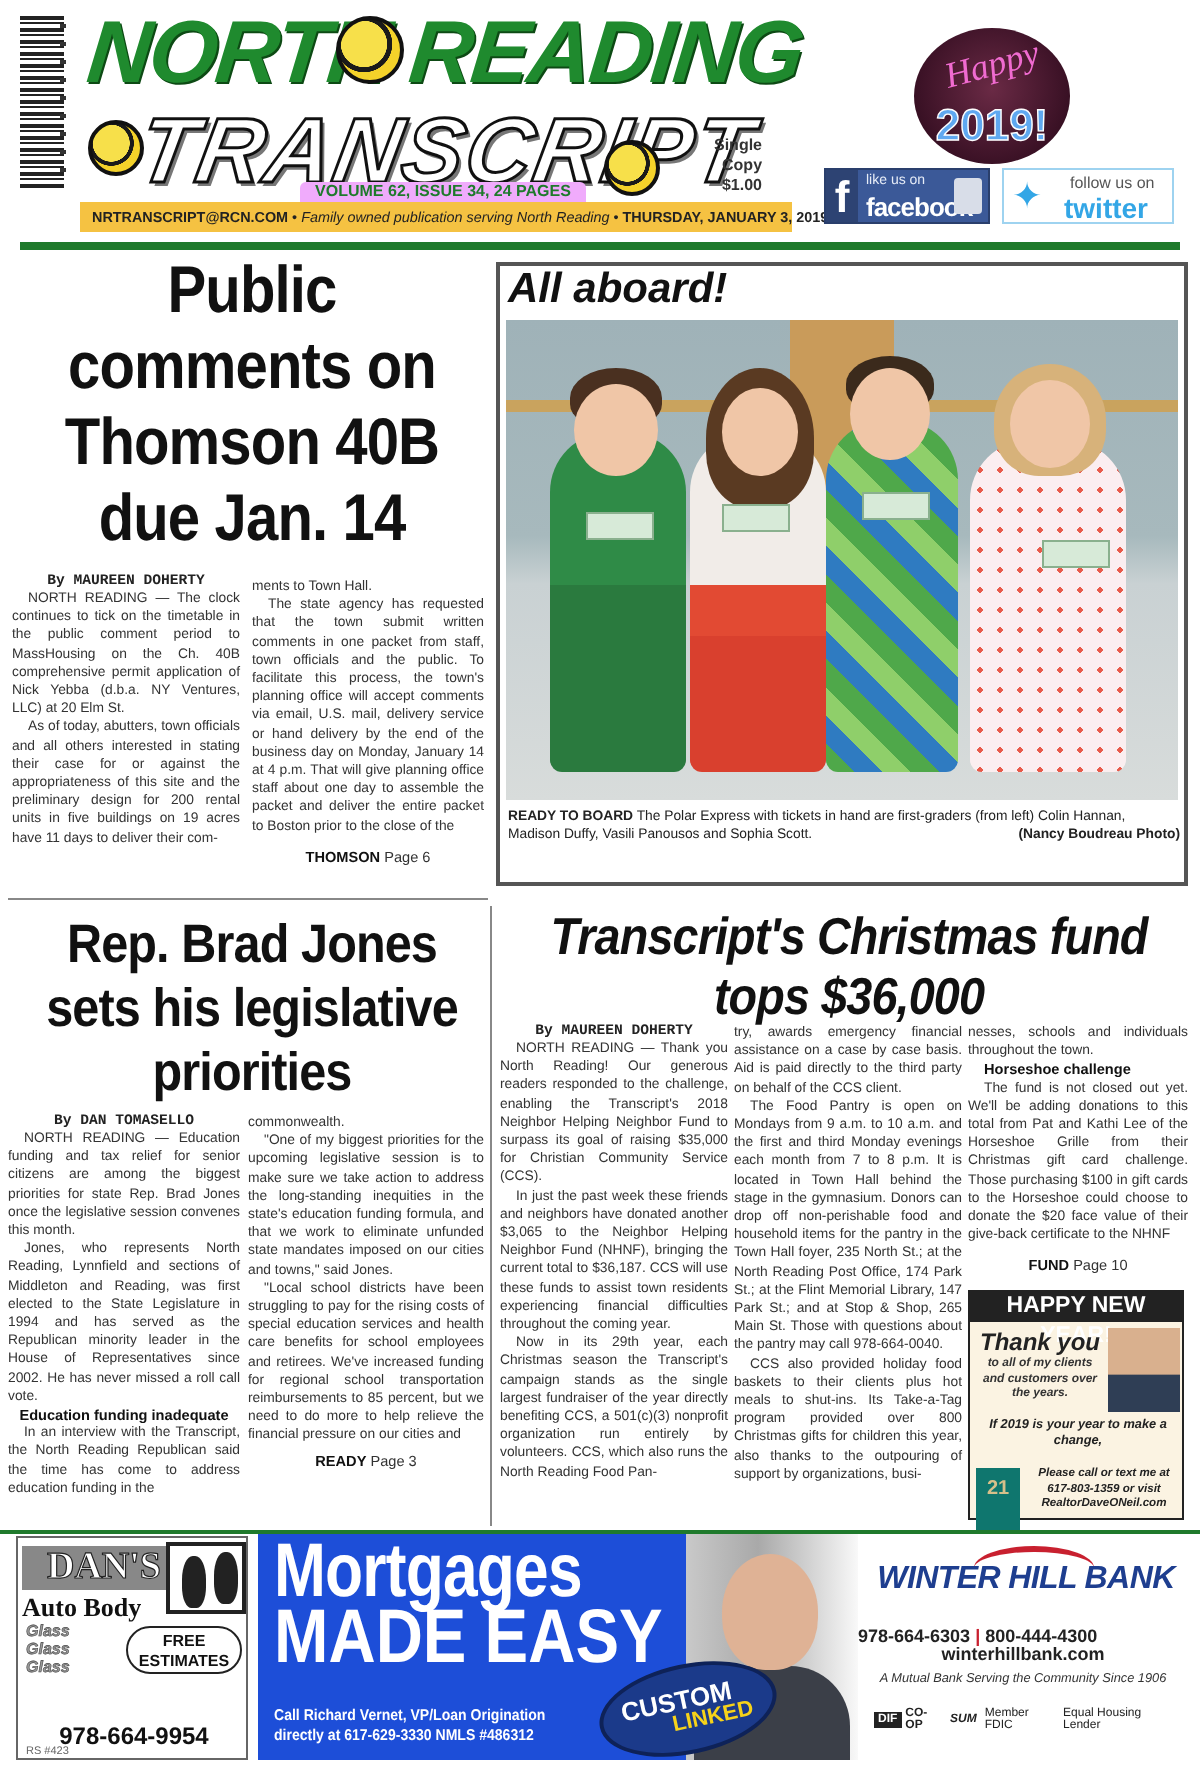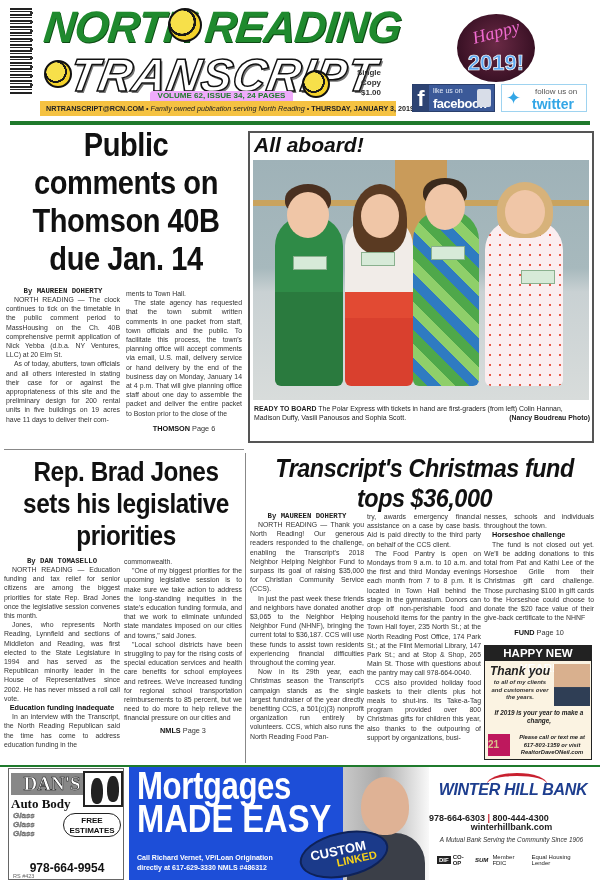--- a/index.html
+++ b/index.html
@@ -79,21 +79,21 @@
   
   .hl-fund { position: absolute; left: 252px; top: 453px; width: 345px; font-size: 26px; line-height: 30px; font-style: italic; transform: scaleX(0.9); transform-origin: center top; }
 
   
   .realtor-ad { position: absolute; left: 484px; top: 645px; width: 108px; height: 115px; border: 1.5px solid #222; background: #fbf3e2; }
   .realtor-head { background: #222; color: #fff; font-weight: bold; font-size: 11.5px; text-align: center; height: 15px; line-height: 15px; }
   .realtor-thanks { position: absolute; left: 4px; top: 18px; width: 62px; text-align: center; font-weight: bold; font-style: italic; font-size: 12px; color: #222; }
   .realtor-sub { position: absolute; left: 4px; top: 33px; width: 62px; text-align: center; font-style: italic; font-weight: bold; font-size: 6px; line-height: 7.5px; color: #333; }
   .realtor-photo { position: absolute; left: 69px; top: 18px; width: 36px; height: 42px; background: linear-gradient(to bottom, #d9b08e 0 55%, #2f3e55 56%); }
   .realtor-q { position: absolute; left: 2px; top: 63px; width: 104px; text-align: center; font-style: italic; font-weight: bold; font-size: 6.4px; line-height: 8px; color: #222; }
-  .c21 { position: absolute; left: 3px; top: 88px; width: 22px; height: 22px; background: #be185d; color: #d7c08a; font-size: 10px; font-weight: bold; text-align: left; line-height: 22px; }
+  .c21 { position: absolute; left: 3px; top: 88px; width: 22px; height: 32px; background: #0f766e; color: #d7c08a; font-size: 10px; font-weight: bold; text-align: center; line-height: 22px; }
   .realtor-contact { position: absolute; left: 28px; top: 88px; width: 78px; text-align: center; font-style: italic; font-weight: bold; font-size: 5.8px; line-height: 7.5px; color: #222; }
 
   
   .ad-row-rule { position: absolute; left: 0; top: 765px; width: 600px; height: 2px; background: #1f7a2c; }
   .dans-ad { position: absolute; left: 8px; top: 768px; width: 116px; height: 112px; background: #fff; border: 1px solid #666; }
   .dans-logo { position: absolute; left: 2px; top: 4px; width: 82px; height: 22px; background: #888; color: #fff; font-weight: bold; font-family: "Liberation Serif", serif; font-size: 19px; text-align: center; line-height: 22px; -webkit-text-stroke: 0.6px #222; }
   .dans-feet { position: absolute; left: 74px; top: 2px; width: 40px; height: 36px; border: 2px solid #222; background: #fff; }
   .foot { position: absolute; width: 12px; height: 26px; background: #222; border-radius: 45% 45% 40% 40%; }
   .dans-auto { position: absolute; left: 2px; top: 27px; font-family: "Liberation Serif", serif; font-weight: bold; font-size: 13px; color: #111; }
   .dans-glass { position: absolute; left: 4px; top: 42px; font-style: italic; font-weight: bold; font-size: 8px; line-height: 9px; color: #999; -webkit-text-stroke: 0.3px #444; }
@@ -240,21 +240,21 @@
       <div class="subhead">Education funding inadequate</div>
       <p>In an interview with the Transcript, the North Reading Republican said the time has come to address education funding in the</p>
     </div>
   </div>
   <div class="col" style="left:124px;top:557px;width:118px;">
     <div class="body-text">
       <p style="text-indent:0">commonwealth.</p>
       <p>"One of my biggest priorities for the upcoming legislative session is to make sure we take action to address the long-standing inequities in the state's education funding formula, and that we work to eliminate unfunded state mandates imposed on our cities and towns," said Jones.</p>
       <p>"Local school districts have been struggling to pay for the rising costs of special education services and health care benefits for school employees and retirees. We've increased funding for regional school transportation reimbursements to 85 percent, but we need to do more to help relieve the financial pressure on our cities and</p>
     </div>
-    <div class="jump" style="margin-top:3px"><b>NMLS</b> <span>Page 3</span></div>
+    <div class="jump" style="margin-top:3px"><b>READY</b> <span>Page 3</span></div>
   </div>
 </article>
 
 <div class="vrule" style="left:245px;top:453px;width:1px;height:310px;"></div>
 
 <article>
   <h1 class="headline hl-fund">
     <div>Transcript's Christmas fund</div>
     <div>tops $36,000</div>
   </h1>

